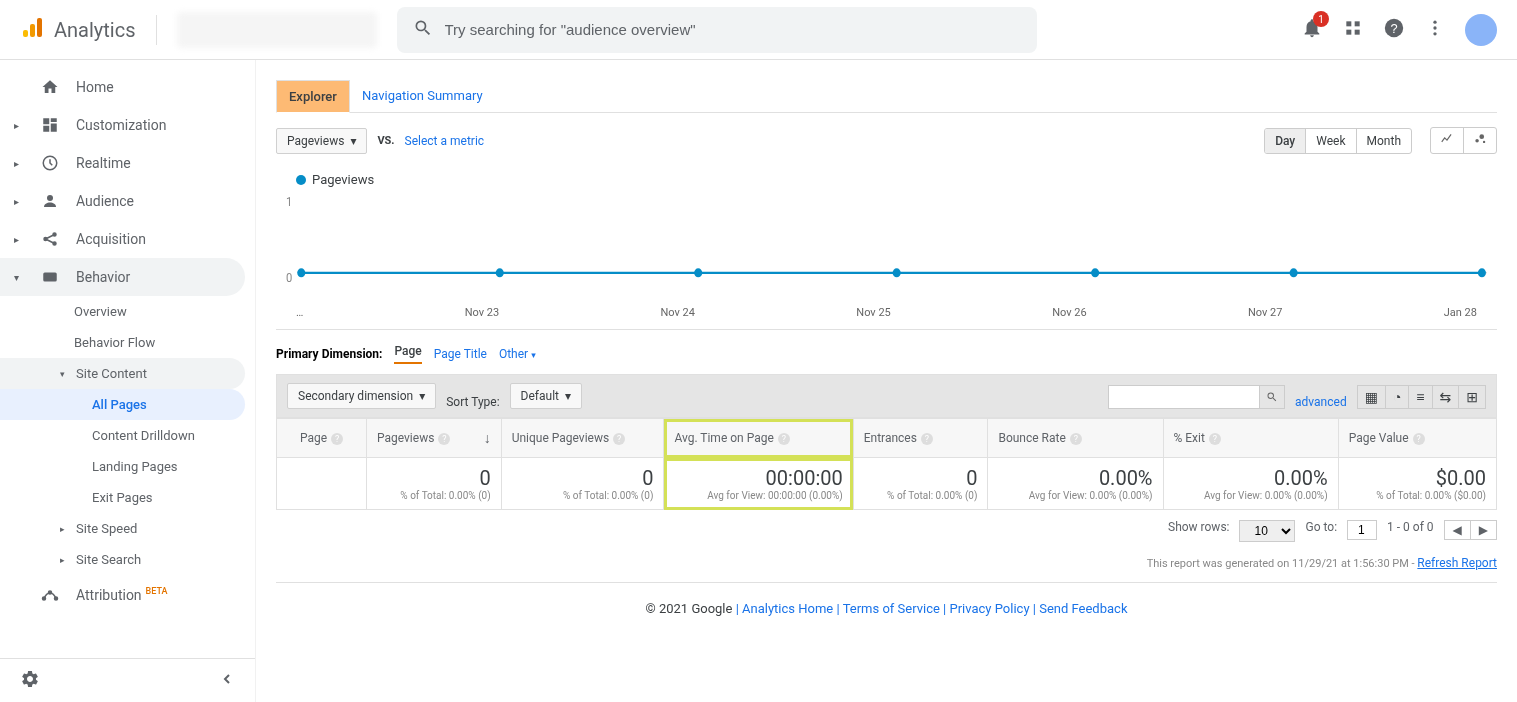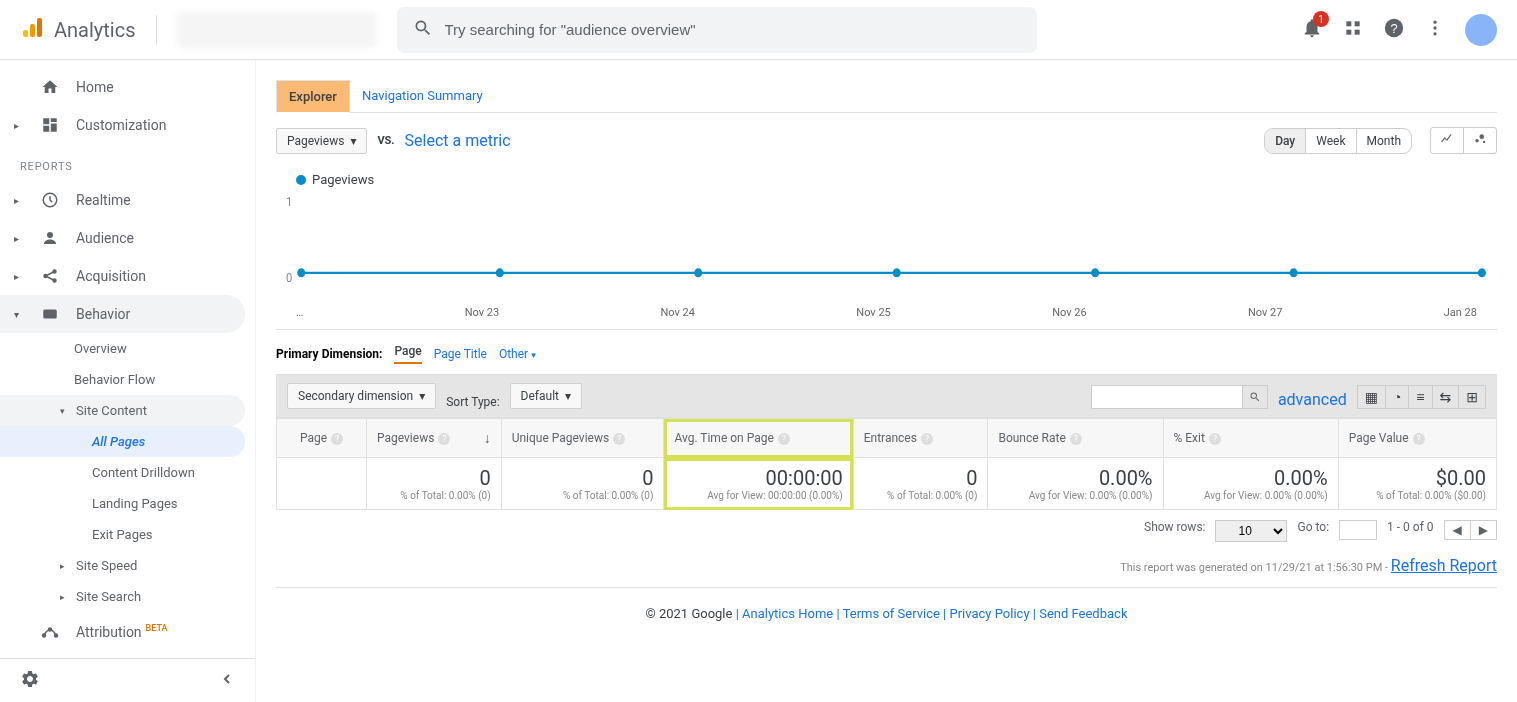--- a/index.html
+++ b/index.html
@@ -25,33 +25,33 @@
 .nav-item { display: flex; align-items: center; padding: 10px 14px; color: #5f6368; cursor: pointer; font-size: 14px; gap: 16px; border-radius: 0 20px 20px 0; margin-right: 10px; }
 .nav-item .chev { width: 10px; font-size: 10px; color: #5f6368; }
 .nav-item .nav-icon { width: 20px; display: flex; justify-content: center; }
 .nav-item.active-section { background: #f1f3f4; }
 .nav-section-label { padding: 16px 20px 8px; font-size: 11px; color: #80868b; letter-spacing: 0.8px; }
 .sub-item { padding: 8px 14px 8px 74px; font-size: 13px; color: #5f6368; cursor: pointer; }
 .sub-item2 { padding: 8px 14px 8px 60px; font-size: 13px; color: #5f6368; cursor: pointer; display: flex; align-items: center; gap: 8px; border-radius: 0 20px 20px 0; margin-right: 10px;}
 .sub-item2 .chev { width: 8px; font-size: 9px; }
 .sub-item2.expanded { background: #f1f3f4; }
 .sub-item3 { padding: 8px 14px 8px 92px; font-size: 13px; color: #5f6368; cursor: pointer; border-radius: 0 20px 20px 0; margin-right: 10px;}
-.sub-item3.selected { background: #e8f0fe; color: #1a73e8; font-weight: 500; font-style: italic; }
+.sub-item3.selected { background: #e8f0fe; color: #1a73e8; font-weight: 500; }
 .beta { font-size: 9px; color: #e37400; vertical-align: super; margin-left: 4px; font-weight: 500; }
 .sidebar-footer { border-top: 1px solid #e0e0e0; padding: 10px 20px; display: flex; align-items: center; justify-content: space-between; }
 
 .main { flex: 1; overflow-y: auto; background: #fff; padding: 0 20px 20px; position: relative; }
 .tabs-row { display: flex; border-bottom: 1px solid #e0e0e0; margin-top: 20px; }
 .tab { padding: 8px 12px; font-size: 13px; cursor: pointer; color: #1a73e8; }
 .tab.active { border: 1px solid #e0e0e0; border-bottom: 1px solid #fff; margin-bottom: -1px; background: #fdba74; color: #3c4043; font-weight: 500;}
 .controls-row { display: flex; align-items: center; padding: 14px 0; gap: 10px; }
 .dropdown-btn { border: 1px solid #d0d0d0; background: #f8f8f8; padding: 5px 10px; font-size: 12px; cursor: pointer; display: flex; align-items: center; gap: 6px; border-radius: 2px;}
-.link { color: #1a73e8; font-size: 16px; cursor: pointer; }
+.link { color: #1a73e8; font-size: 12px; cursor: pointer; }
 .spacer { flex: 1; }
-.toggle-group { display: flex; border: 1px solid #ccc; border-radius: 9px; overflow: hidden; }
+.toggle-group { display: flex; border: 1px solid #ccc; border-radius: 3px; overflow: hidden; }
 .toggle-group > div { padding: 5px 10px; font-size: 12px; cursor: pointer; border-right: 1px solid #ccc; }
 .toggle-group > div:last-child { border-right: none; }
 .toggle-group > div.active { background: #eee; font-weight: 500;}
 .icon-toggle-group { display: flex; border: 1px solid #ccc; border-radius: 3px; margin-left: 8px; }
 .icon-toggle-group > div { padding: 4px 8px; border-right: 1px solid #ccc; cursor: pointer; }
 .icon-toggle-group > div:last-child { border-right: none; }
 
 .chart-area { padding: 0 10px 10px; }
 .legend-row { display: flex; align-items: center; gap: 6px; padding: 4px 0 8px 10px; font-size: 13px; }
 .legend-dot { width: 10px; height: 10px; border-radius: 50%; background: #058dc7; }
@@ -72,21 +72,21 @@
 .data-table { width: 100%; border-collapse: collapse; font-size: 12px; }
 .data-table th { background: #f7f7f7; border: 1px solid #e0e0e0; padding: 12px 10px; text-align: left; font-weight: 400; color: #5f6368; position: relative;}
 .data-table td { border: 1px solid #e0e0e0; padding: 8px 10px; text-align: right; vertical-align: top;}
 .data-table .big-val { font-size: 20px; color: #3c4043; display: block; text-align: right;}
 .data-table .sub-val { font-size: 10px; color: #888; display: block; text-align: right;}
 .highlight-col { outline: 3px solid #d4e157; outline-offset: -3px; }
 .help-icon { display: inline-block; width: 12px; height: 12px; border-radius: 50%; background: #ddd; color: #fff; font-size: 9px; text-align: center; line-height: 12px; margin-left: 4px; }
 .sort-arrow { position: absolute; right: 10px; top: 50%; transform: translateY(-50%); font-size: 14px;}
 .no-data { text-align: center; padding: 14px; font-size: 13px; border:1px solid #e0e0e0; border-top:none;}
 .pagination-row { padding: 10px 0; display: flex; justify-content: flex-end; align-items: flex-start; gap: 10px; font-size: 12px; color: #5f6368;}
-.pagination-row select, .pagination-row input { border: 1px solid #ccc; padding: 2px 18px; font-size: 12px;}
+.pagination-row select, .pagination-row input { border: 1px solid #ccc; padding: 2px 10px; font-size: 12px;}
 .pagination-row input { width: 30px; }
 .pag-btns { display: flex; border: 1px solid #ccc;}
 .pag-btns > div { padding: 2px 8px; cursor: pointer; }
 .pag-btns > div:first-child { border-right: 1px solid #ccc;}
 .report-gen { text-align: right; font-size: 11px; color: #888; padding: 4px 0;}
 .footer-links { text-align: center; padding: 18px 0; font-size: 13px; border-top: 1px solid #e0e0e0; margin-top: 8px;}
 .footer-links a { color: #1a73e8; text-decoration: none; }
 </style>
 </head>
 <body>
@@ -162,21 +162,20 @@
         <span class="nav-icon">
             <svg width="18" height="18" viewBox="0 0 24 24" fill="#5f6368">
               <rect x="3" y="3" width="8" height="8"></rect>
               <rect x="13" y="3" width="8" height="5"></rect>
               <rect x="13" y="10" width="8" height="11"></rect>
               <rect x="3" y="13" width="8" height="8"></rect>
             </svg>
           </span>
         <span>Customization</span>
       </div>
-      <div class="nav-section-label">REPORTS</div>
       <div class="nav-item">
         <span class="chev">▸</span>
         <span class="nav-icon">
             <svg width="18" height="18" viewBox="0 0 24 24" fill="none" stroke="#5f6368" stroke-width="2">
               <circle cx="12" cy="12" r="9"></circle>
               <path d="M12 7v5l3 3"></path>
             </svg>
           </span>
         <span>Realtime</span>
       </div>

